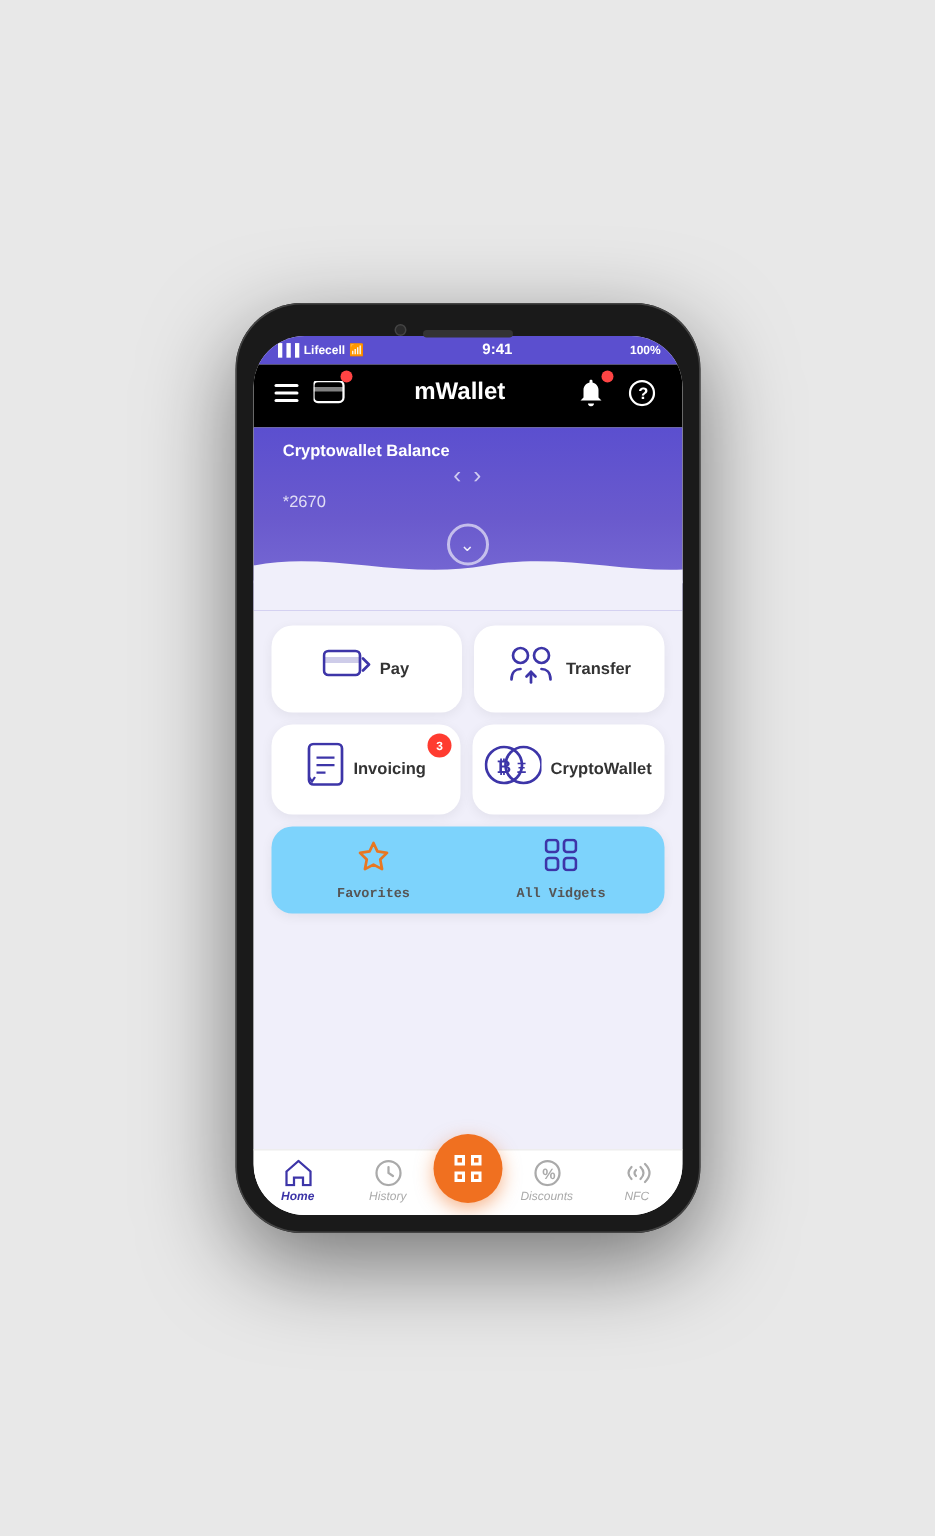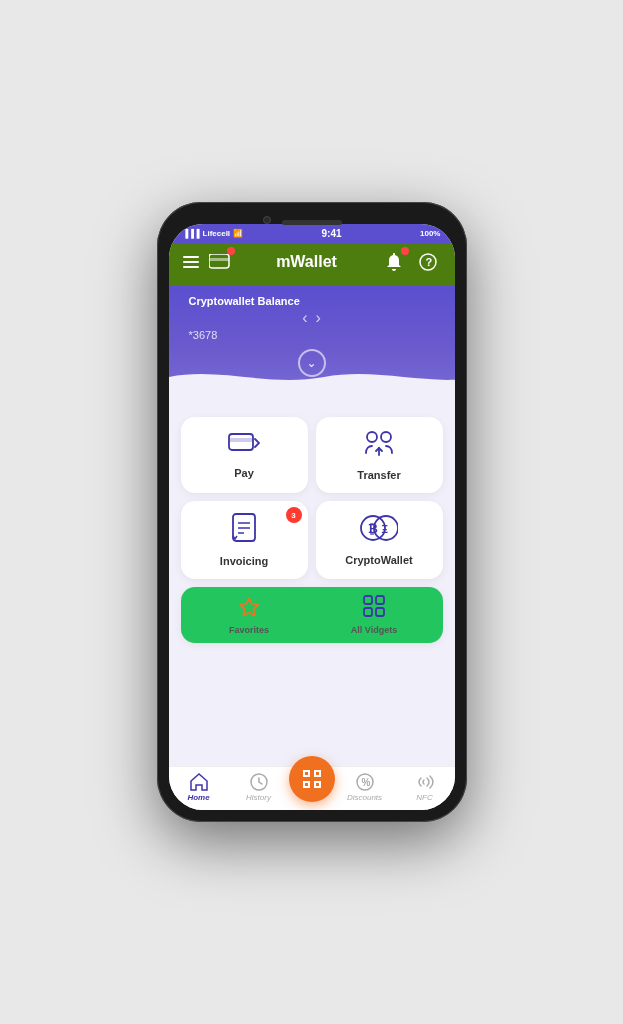--- a/index.html
+++ b/index.html
@@ -69,21 +69,21 @@
       font-size: 8px;
     }
     .status-bar .time {
       font-size: 10px;
       font-weight: 700;
     }
     .status-bar .battery {
       font-size: 8px;
     }
     .header {
-      background: #4d7c0f;
+      background: #000000;
       display: flex;
       justify-content: space-between;
       align-items: center;
       padding: 6px 14px 10px;
     }
     .header-left { display: flex; align-items: center; gap: 8px; }
     .header-title { color: #fff; font-size: 16px; font-weight: 700; }
     .header-right { display: flex; align-items: center; gap: 8px; }
     .header-icon {
       width: 26px; height: 26px;
@@ -170,21 +170,21 @@
     .grid-row {
       display: flex;
       gap: 8px;
     }
     .grid-card {
       flex: 1;
       background: #fff;
       border-radius: 14px;
       padding: 12px 8px;
       display: flex;
-      flex-direction: column;
+      flex-direction: row;
       align-items: center;
       justify-content: center;
       gap: 6px;
       cursor: pointer;
       box-shadow: 0 2px 8px rgba(0,0,0,0.06);
       position: relative;
     }
     .card-icon {
       font-size: 22px;
       color: #3d35a8;
@@ -200,27 +200,28 @@
       top: 6px; right: 6px;
       width: 16px; height: 16px;
       background: #ff3b30;
       border-radius: 50%;
       color: #fff;
       font-size: 8px;
       font-weight: 700;
       display: flex; align-items: center; justify-content: center;
     }
     .bottom-row {
-      background: #22c55e;
+      background: #7dd3fc;
       border-radius: 14px;
       padding: 8px 6px;
       display: flex;
       justify-content: flex-end;
       align-items: center;
       box-shadow: 0 2px 8px rgba(0,0,0,0.06);
+      font-family: Liberation Mono, monospace;
     }
     .bottom-item {
       display: flex;
       flex-direction: column;
       align-items: center;
       gap: 3px;
       cursor: pointer;
       flex: 1;
     }
     .bottom-item-icon {
@@ -331,21 +332,21 @@
         </div>
       </div>
     </div>
 
     <div class="hero">
       <div class="hero-label">Cryptowallet Balance</div>
       <div class="hero-balance-row">
         <span class="hero-chevron">‹</span>
         <span class="hero-chevron">›</span>
       </div>
-      <div class="hero-account">*3678</div>
+      <div class="hero-account">*2670</div>
       <div class="hero-expand">
         <div class="hero-expand-btn">⌄</div>
       </div>
 
       <svg class="wave-svg" viewBox="0 0 310 22" preserveAspectRatio="none" height="22">
         <path d="M0,10 C50,0 100,20 155,10 C210,0 260,20 310,10 L310,22 L0,22 Z" fill="#f0effa"></path>
       </svg>
       <div class="wave-bg"></div>
     </div>
 

